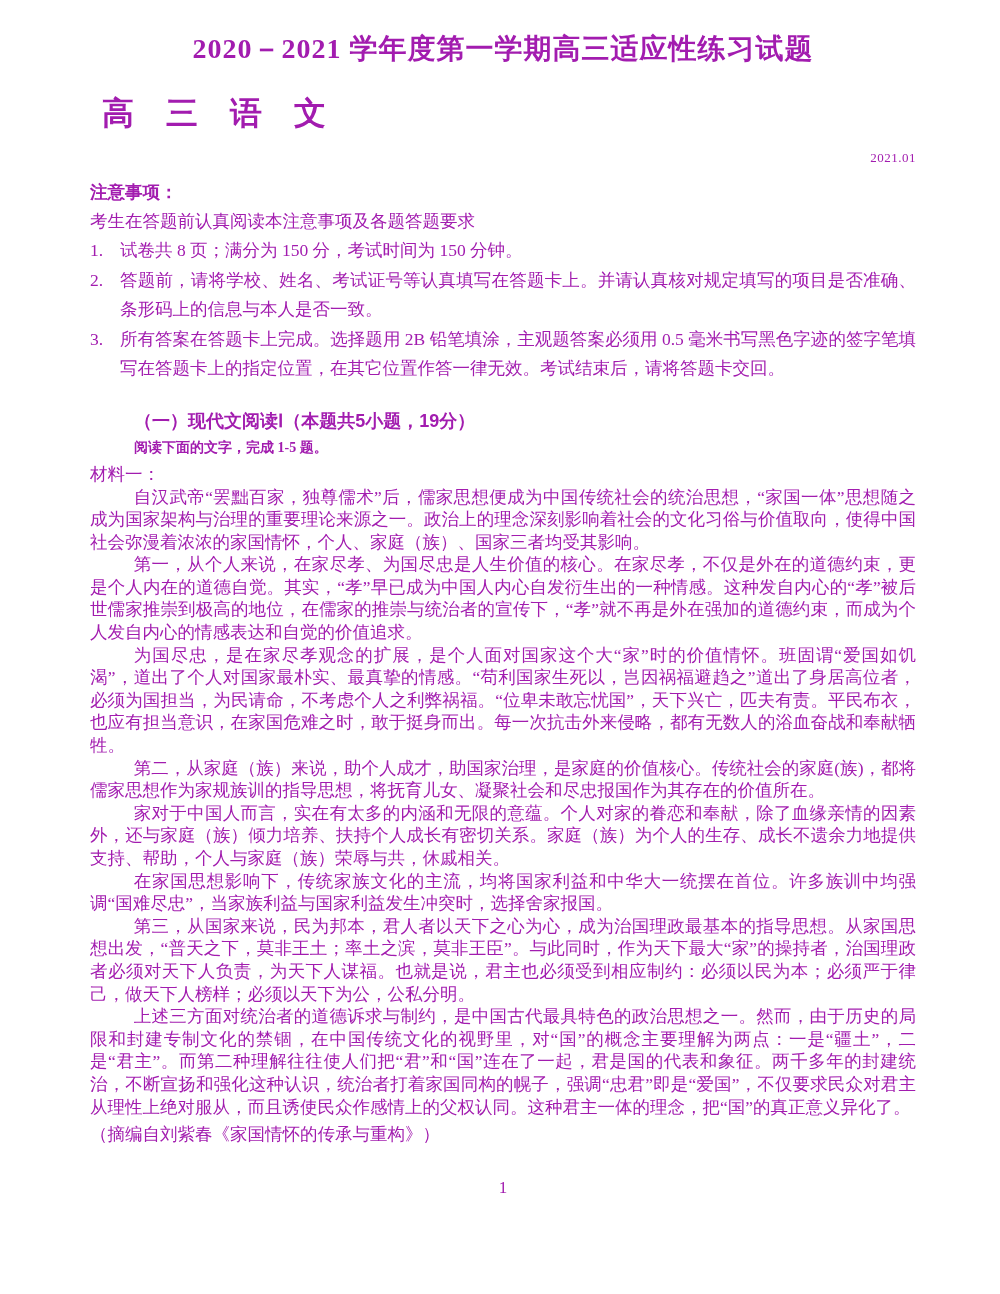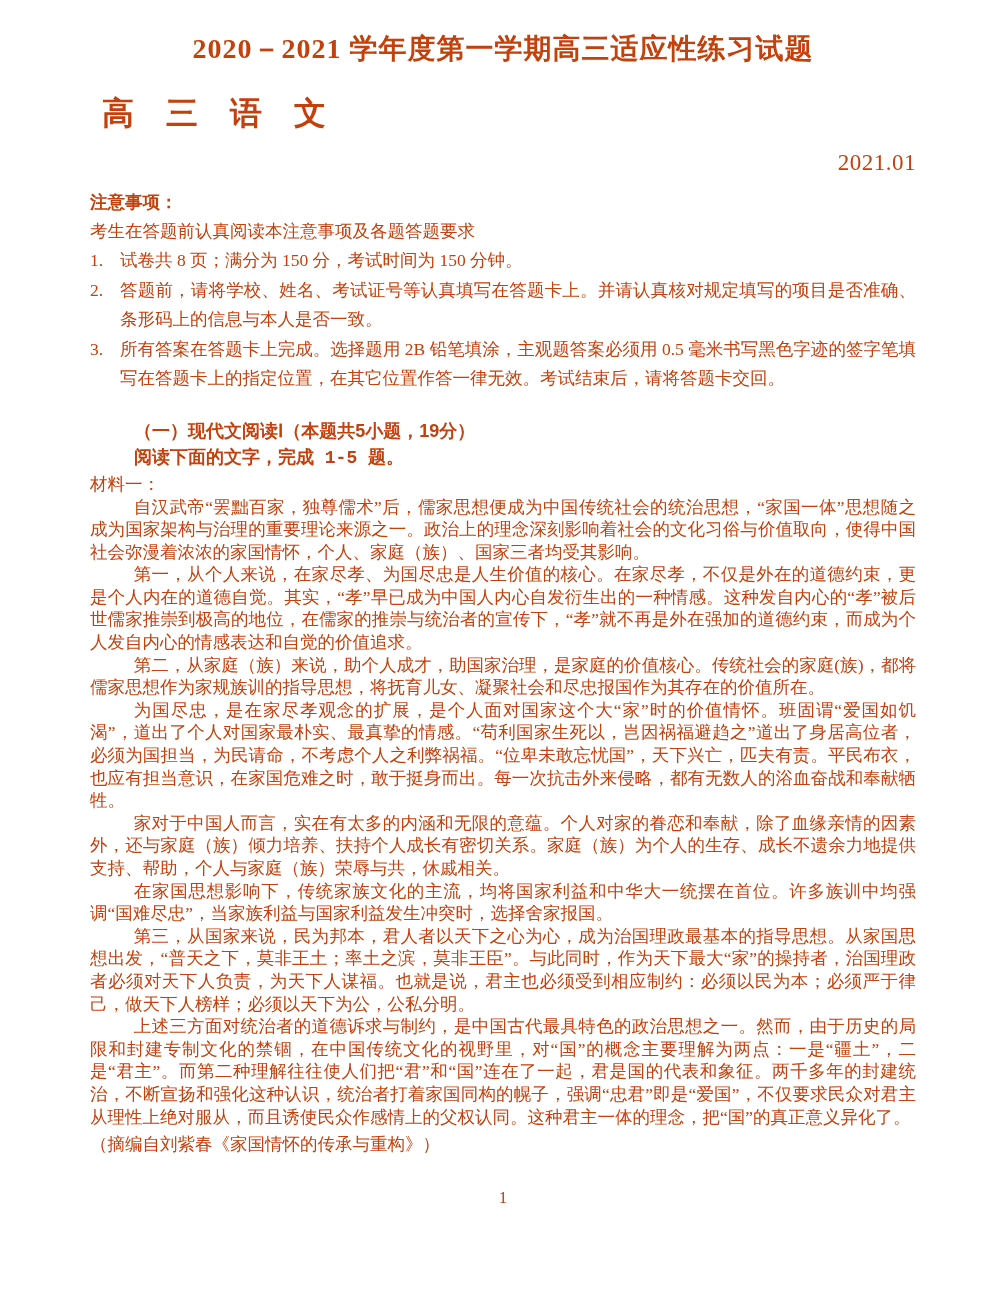--- a/index.html
+++ b/index.html
@@ -2,21 +2,21 @@
 <html><head>
 <meta charset="utf-8">
 <style>
   * { margin: 0; padding: 0; box-sizing: border-box; }
   html, body { background: #e8e8e8; }
   .page {
     width: 1000px;
     height: 1294px;
     margin: 0 auto;
     background: #ffffff;
-    color: #c2410c;
+    color: #a21caf;
     font-family: "Liberation Serif", serif;
     padding: 26px 84px 16px 90px;
     overflow: hidden;
   }
   
   .exam-title {
     text-align: center;
     font-size: 28px;
     font-weight: bold;
     letter-spacing: 1px;
@@ -26,21 +26,21 @@
   .subject-title {
     text-align: left;
     font-size: 32px;
     font-weight: 600;
     letter-spacing: 12px;
     margin-top: 24px;
     text-indent: 12px; 
   }
   .exam-date {
     text-align: right;
-    font-size: 23px;
+    font-size: 13px;
     margin-top: 14px;
     letter-spacing: 0.5px;
   }
   
   .notice { margin-top: 12px; }
   .notice-heading {
     font-family: "Liberation Sans", sans-serif;
     font-weight: bold;
     font-size: 17.5px;
     line-height: 29px;
@@ -73,23 +73,23 @@
   }
   .subsection-heading {
     font-family: "Liberation Sans", sans-serif;
     font-weight: bold;
     font-size: 18px;
     line-height: 27px;
     padding-left: 44px;
     margin-top: 3px;
   }
   .reading-instruction {
-    font-family: Liberation Mono, monospace;
+    font-family: Liberation Serif, serif;
     font-weight: bold;
-    font-size: 18px;
+    font-size: 14px;
     line-height: 26px;
     padding-left: 44px;
   }
   .material-label {
     font-size: 17.5px;
     line-height: 23px;
     margin-top: 2px;
   }
   .material-paragraph {
     font-size: 17.5px;
@@ -139,22 +139,22 @@
     </div>
   </section>
 
   <section class="reading">
     <div class="subsection-heading">（一）现代文阅读Ⅰ（本题共5小题，19分）</div>
     <div class="reading-instruction">阅读下面的文字，完成 1-5 题。</div>
     <div class="material-label">材料一：</div>
 
     <p class="material-paragraph">自汉武帝“罢黜百家，独尊儒术”后，儒家思想便成为中国传统社会的统治思想，“家国一体”思想随之成为国家架构与治理的重要理论来源之一。政治上的理念深刻影响着社会的文化习俗与价值取向，使得中国社会弥漫着浓浓的家国情怀，个人、家庭（族）、国家三者均受其影响。</p>
     <p class="material-paragraph">第一，从个人来说，在家尽孝、为国尽忠是人生价值的核心。在家尽孝，不仅是外在的道德约束，更是个人内在的道德自觉。其实，“孝”早已成为中国人内心自发衍生出的一种情感。这种发自内心的“孝”被后世儒家推崇到极高的地位，在儒家的推崇与统治者的宣传下，“孝”就不再是外在强加的道德约束，而成为个人发自内心的情感表达和自觉的价值追求。</p>
+    <p class="material-paragraph">为国尽忠，是在家尽孝观念的扩展，是个人面对国家这个大“家”时的价值情怀。班固谓“爱国如饥渴”，道出了个人对国家最朴实、最真挚的情感。“苟利国家生死以，岂因祸福避趋之”道出了身居高位者，必须为国担当，为民请命，不考虑个人之利弊祸福。“位卑未敢忘忧国”，天下兴亡，匹夫有责。平民布衣，也应有担当意识，在家国危难之时，敢于挺身而出。每一次抗击外来侵略，都有无数人的浴血奋战和奉献牺牲。</p>
     <p class="material-paragraph">第二，从家庭（族）来说，助个人成才，助国家治理，是家庭的价值核心。传统社会的家庭(族)，都将儒家思想作为家规族训的指导思想，将抚育儿女、凝聚社会和尽忠报国作为其存在的价值所在。</p>
-    <p class="material-paragraph">为国尽忠，是在家尽孝观念的扩展，是个人面对国家这个大“家”时的价值情怀。班固谓“爱国如饥渴”，道出了个人对国家最朴实、最真挚的情感。“苟利国家生死以，岂因祸福避趋之”道出了身居高位者，必须为国担当，为民请命，不考虑个人之利弊祸福。“位卑未敢忘忧国”，天下兴亡，匹夫有责。平民布衣，也应有担当意识，在家国危难之时，敢于挺身而出。每一次抗击外来侵略，都有无数人的浴血奋战和奉献牺牲。</p>
     <p class="material-paragraph">家对于中国人而言，实在有太多的内涵和无限的意蕴。个人对家的眷恋和奉献，除了血缘亲情的因素外，还与家庭（族）倾力培养、扶持个人成长有密切关系。家庭（族）为个人的生存、成长不遗余力地提供支持、帮助，个人与家庭（族）荣辱与共，休戚相关。</p>
     <p class="material-paragraph">在家国思想影响下，传统家族文化的主流，均将国家利益和中华大一统摆在首位。许多族训中均强调“国难尽忠”，当家族利益与国家利益发生冲突时，选择舍家报国。</p>
     <p class="material-paragraph">第三，从国家来说，民为邦本，君人者以天下之心为心，成为治国理政最基本的指导思想。从家国思想出发，“普天之下，莫非王土；率土之滨，莫非王臣”。与此同时，作为天下最大“家”的操持者，治国理政者必须对天下人负责，为天下人谋福。也就是说，君主也必须受到相应制约：必须以民为本；必须严于律己，做天下人榜样；必须以天下为公，公私分明。</p>
     <p class="material-paragraph">上述三方面对统治者的道德诉求与制约，是中国古代最具特色的政治思想之一。然而，由于历史的局限和封建专制文化的禁锢，在中国传统文化的视野里，对“国”的概念主要理解为两点：一是“疆土”，二是“君主”。而第二种理解往往使人们把“君”和“国”连在了一起，君是国的代表和象征。两千多年的封建统治，不断宣扬和强化这种认识，统治者打着家国同构的幌子，强调“忠君”即是“爱国”，不仅要求民众对君主从理性上绝对服从，而且诱使民众作感情上的父权认同。这种君主一体的理念，把“国”的真正意义异化了。</p>
 
     <div class="attribution">（摘编自刘紫春《家国情怀的传承与重构》）</div>
   </section>
 
   <footer>
     <div class="page-number">1</div>

